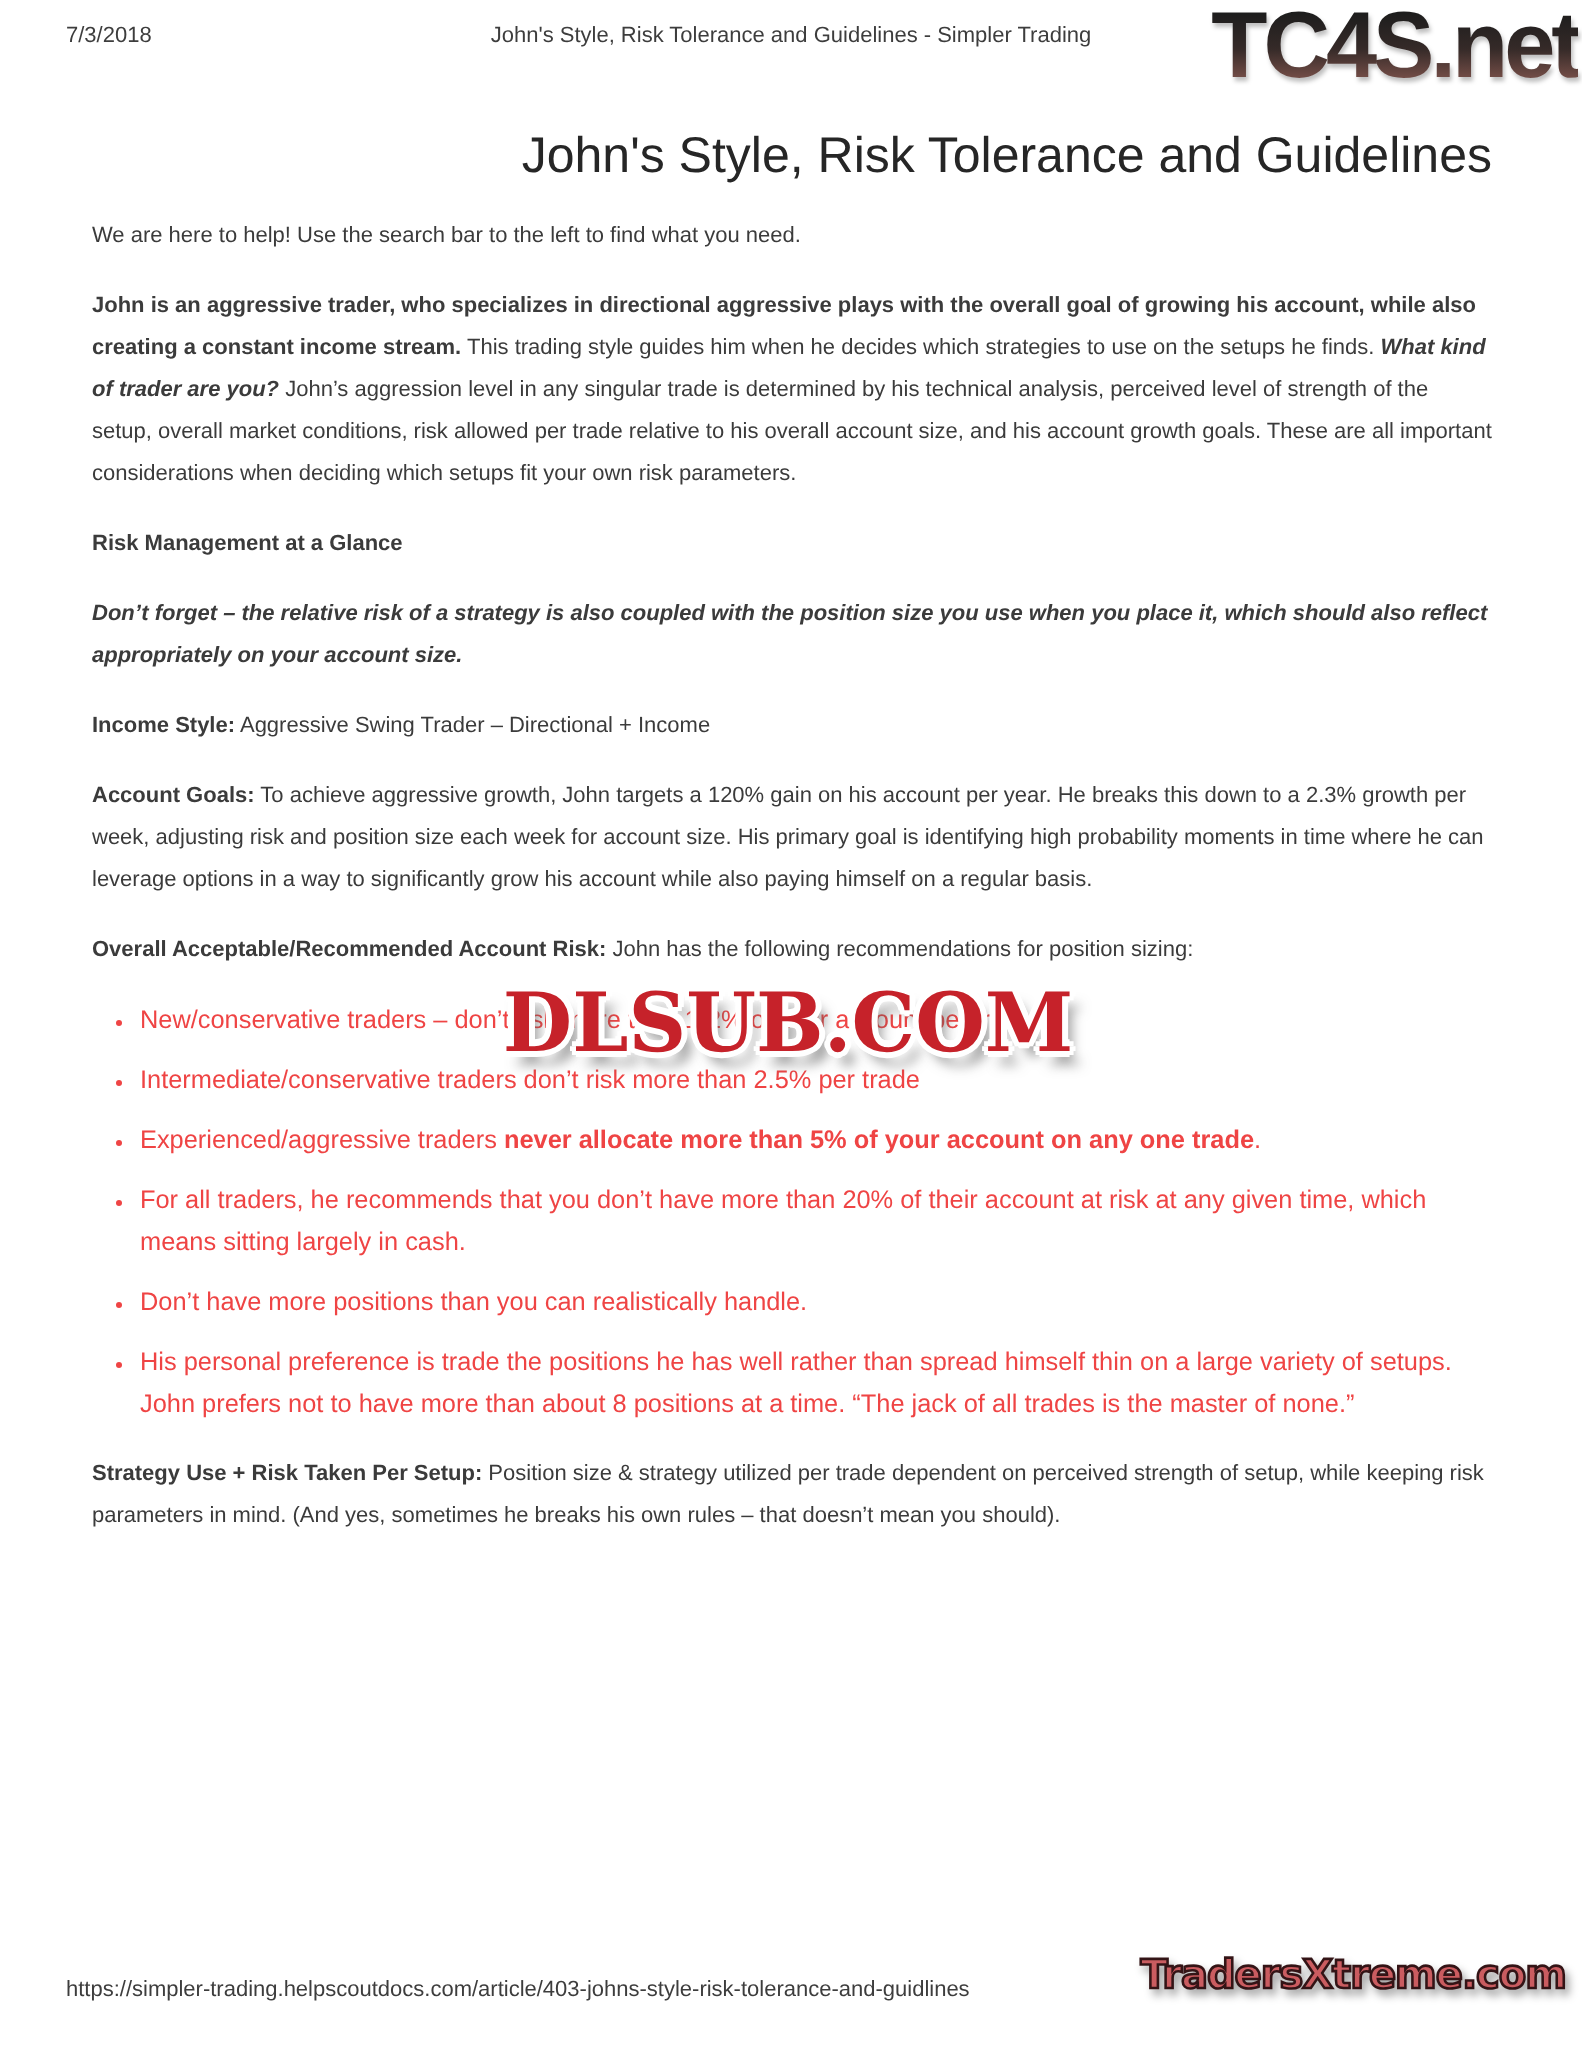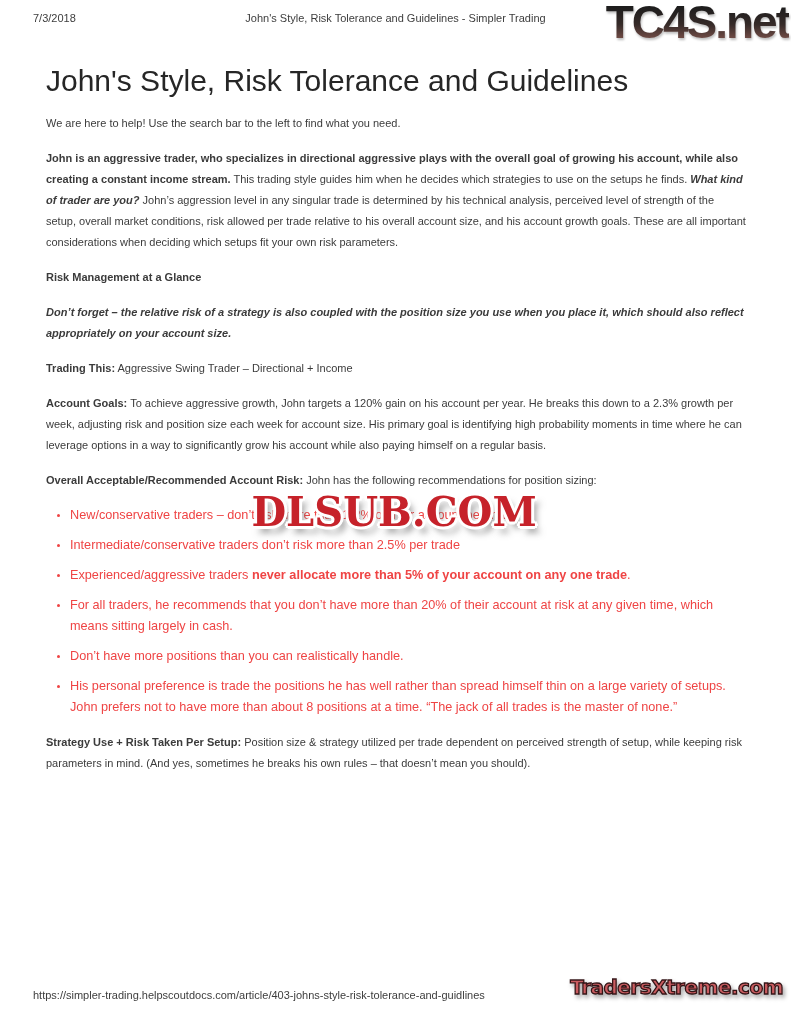--- a/index.html
+++ b/index.html
@@ -56,22 +56,22 @@
     -webkit-text-stroke:1.3px #331416;
     filter:drop-shadow(2px 3px 2px rgba(0,0,0,0.35));
     white-space:nowrap;
     z-index:5;
   }
   
   .article{
     position:absolute;top:50px;left:46px;width:700px;
   }
   .article h1{
-    font-size:30px;font-weight:400;color:#262626;
-    margin:14px 0 15px;letter-spacing:0;
+    font-size:25px;font-weight:400;color:#262626;
+    margin:14px 0 15px;letter-spacing:0;text-align:right;
   }
   .article p{
     font-size:11px;line-height:21px;margin:0 0 14px;color:#3b3b3b;
   }
   .article ul{
     margin:4px 0 14px;padding-left:24px;
   }
   .article li{
     font-size:12.7px;line-height:21px;margin-bottom:9px;color:#ef4444;
   }
@@ -89,21 +89,21 @@
 <div class="wm-dlsub">DLSUB.COM</div>
 <div class="wm-tradersx">TradersXtreme.com</div>
 
 <div class="article">
   <h1>John's Style, Risk Tolerance and Guidelines</h1>
   <div>
       <p><span class="">We are here to help! Use the search bar to the left to find what you need.</span></p>
       <p><span class="b ">John is an aggressive trader, who specializes in directional aggressive plays with the overall goal of growing his account, while also creating a constant income stream.</span><span class=""> This trading style guides him when he decides which strategies to use on the setups he finds. </span><span class="b i">What kind of trader are you?</span><span class=""> John’s aggression level in any singular trade is determined by his technical analysis, perceived level of strength of the setup, overall market conditions, risk allowed per trade relative to his overall account size, and his account growth goals. These are all important considerations when deciding which setups fit your own risk parameters.</span></p>
       <p><span class="b ">Risk Management at a Glance</span></p>
       <p><span class="b i">Don’t forget – the relative risk of a strategy is also coupled with the position size you use when you place it, which should also reflect appropriately on your account size.</span></p>
-      <p><span class="b ">Trading This:</span><span class=""> Aggressive Swing Trader – Directional + Income</span></p>
+      <p><span class="b ">Income Style:</span><span class=""> Aggressive Swing Trader – Directional + Income</span></p>
       <p><span class="b ">Account Goals:</span><span class=""> To achieve aggressive growth, John targets a 120% gain on his account per year. He breaks this down to a 2.3% growth per week, adjusting risk and position size each week for account size. His primary goal is identifying high probability moments in time where he can leverage options in a way to significantly grow his account while also paying himself on a regular basis.</span></p>
       <p><span class="b ">Overall Acceptable/Recommended Account Risk:</span><span class=""> John has the following recommendations for position sizing:</span></p>
       <ul>
         <li><span class="">New/conservative traders – don’t risk more than 1-2% of their account per trade</span></li>
         <li><span class="">Intermediate/conservative traders don’t risk more than 2.5% per trade</span></li>
         <li><span class="">Experienced/aggressive traders </span><span class="b ">never allocate more than 5% of your account on any one trade</span><span class="">.</span></li>
         <li><span class="">For all traders, he recommends that you don’t have more than 20% of their account at risk at any given time, which means sitting largely in cash.</span></li>
         <li><span class="">Don’t have more positions than you can realistically handle.</span></li>
         <li><span class="">His personal preference is trade the positions he has well rather than spread himself thin on a large variety of setups. John prefers not to have more than about 8 positions at a time. “The jack of all trades is the master of none.”</span></li>
       </ul>

